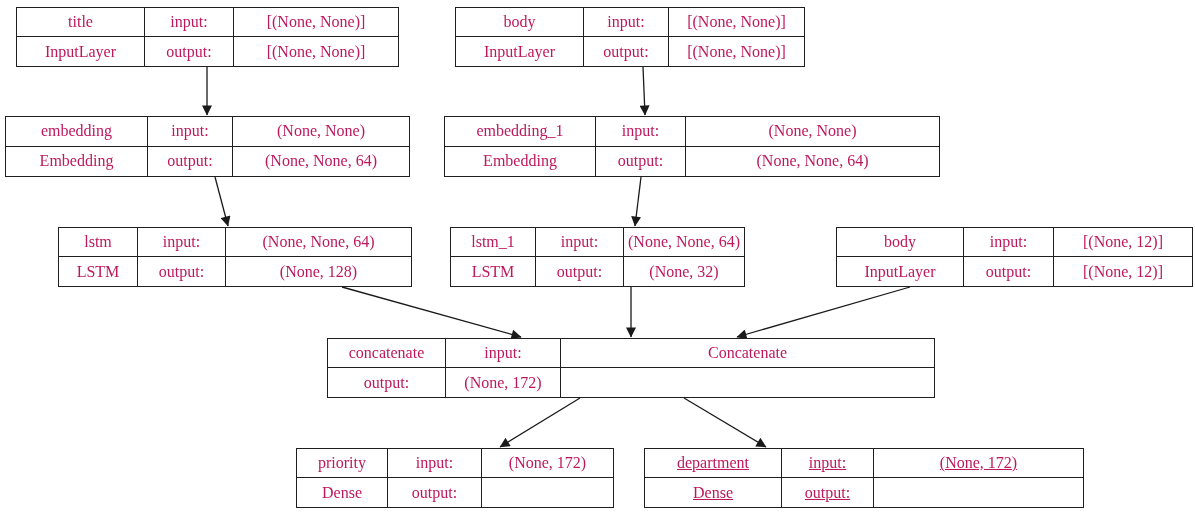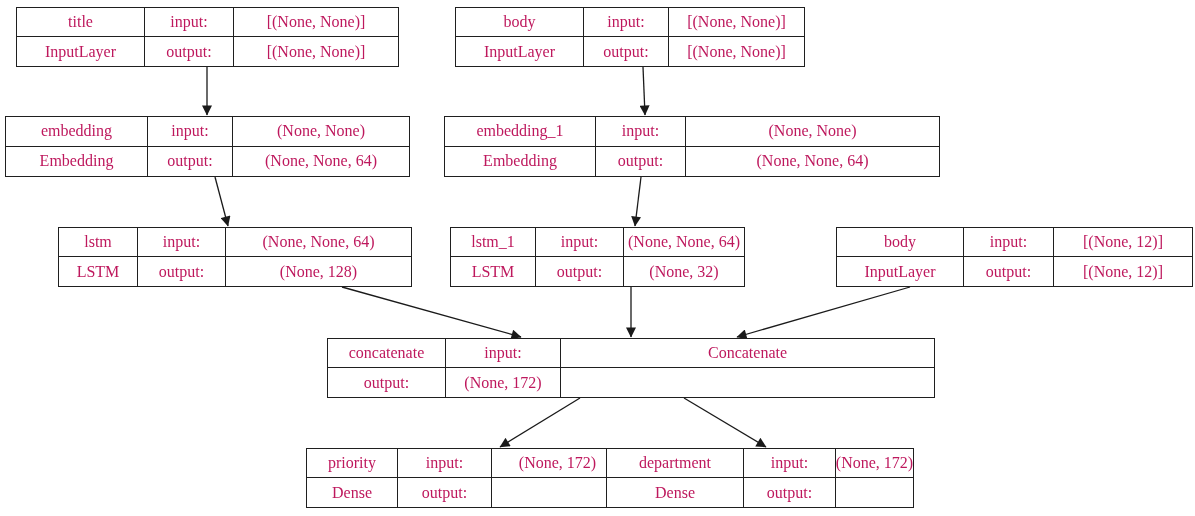--- a/index.html
+++ b/index.html
@@ -135,29 +135,29 @@
   </div>
 
   <div class="node" style="left:327px; top:338px; width:608px; grid-template-columns:118px 115px 1fr;">
     <div class="cell">concatenate</div>
     <div class="cell">input:</div>
     <div class="cell">Concatenate</div>
     <div class="cell">output:</div>
     <div class="cell">(None, 172)</div>
   </div>
 
-  <div class="node" style="left:306px; top:448px; width:318px; grid-template-columns:91px 94px 1fr;">
+  <div class="node" style="left:296px; top:448px; width:318px; grid-template-columns:91px 94px 1fr;">
     <div class="cell">priority</div>
     <div class="cell">input:</div>
     <div class="cell">(None, 172)</div>
     <div class="cell">Dense</div>
     <div class="cell">output:</div>
   </div>
 
-  <div class="node" style="left:606px; top:448px; width:308px; grid-template-columns:137px 92px 1fr;">
+  <div class="node" style="left:644px; top:448px; width:440px; grid-template-columns:137px 92px 1fr;text-decoration:underline;">
     <div class="cell">department</div>
     <div class="cell">input:</div>
     <div class="cell">(None, 172)</div>
     <div class="cell">Dense</div>
     <div class="cell">output:</div>
   </div>
 
 </div>
 
 </body></html>

